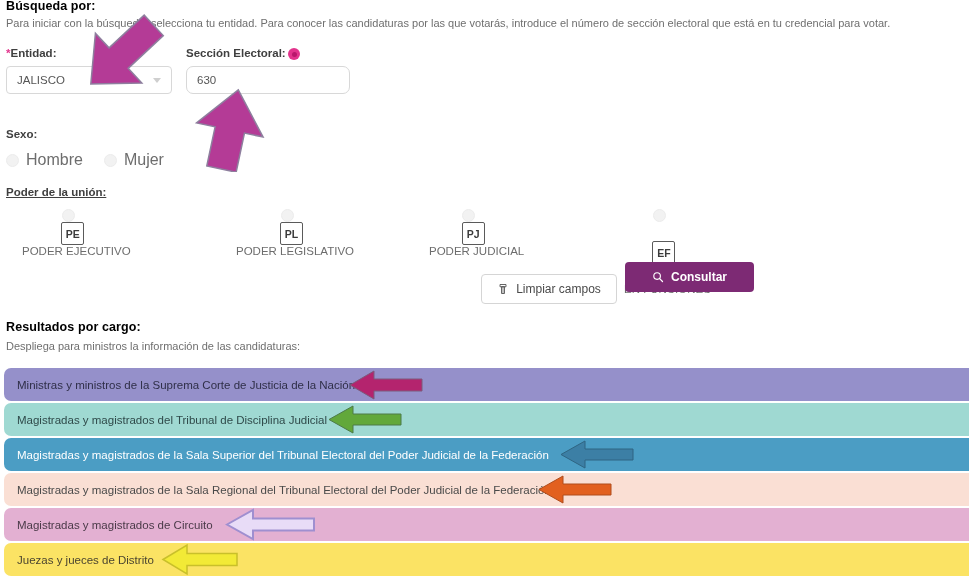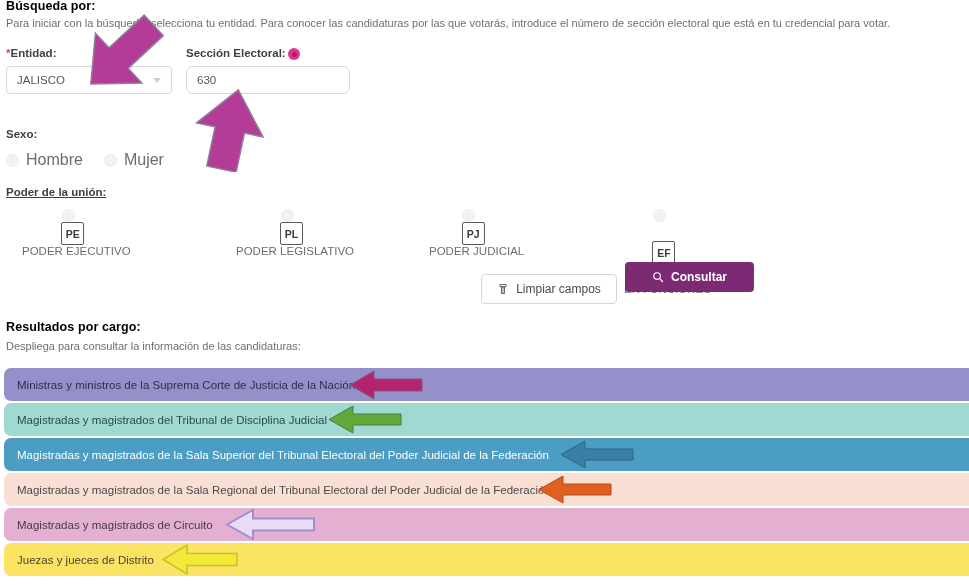--- a/index.html
+++ b/index.html
@@ -236,21 +236,21 @@
   <span class="ico">
     <svg width="12" height="12" viewBox="0 0 16 16">
       <circle cx="6.8" cy="6.8" r="4.4" fill="none" stroke="#fff" stroke-width="1.5"></circle>
       <line x1="10.2" y1="10.2" x2="14" y2="14" stroke="#fff" stroke-width="1.7" stroke-linecap="round"></line>
     </svg>
   </span>
   <span>Consultar</span>
 </div>
 
 <div class="sec-title" style="left:6px; top:320px;">Resultados por cargo:</div>
-<div class="sec-sub" style="left:6px; top:340px;">Despliega para consultar la información de las candidaturas:</div>
+<div class="sec-sub" style="left:6px; top:340px;">Despliega para ministros la información de las candidaturas:</div>
 
 <div class="bar" style="top:368px; height:33px; background:#9590ca;">
   <span class="bar-label" style="color:#2f2f48;">Ministras y ministros de la Suprema Corte de Justicia de la Nación</span>
 </div>
 
 <div class="bar" style="top:403px; height:33px; background:#9fd9d2;">
   <span class="bar-label" style="color:#2f4a4a;">Magistradas y magistrados del Tribunal de Disciplina Judicial</span>
 </div>
 
 <div class="bar" style="top:438px; height:33px; background:#4b9dc4;text-align:center;">

